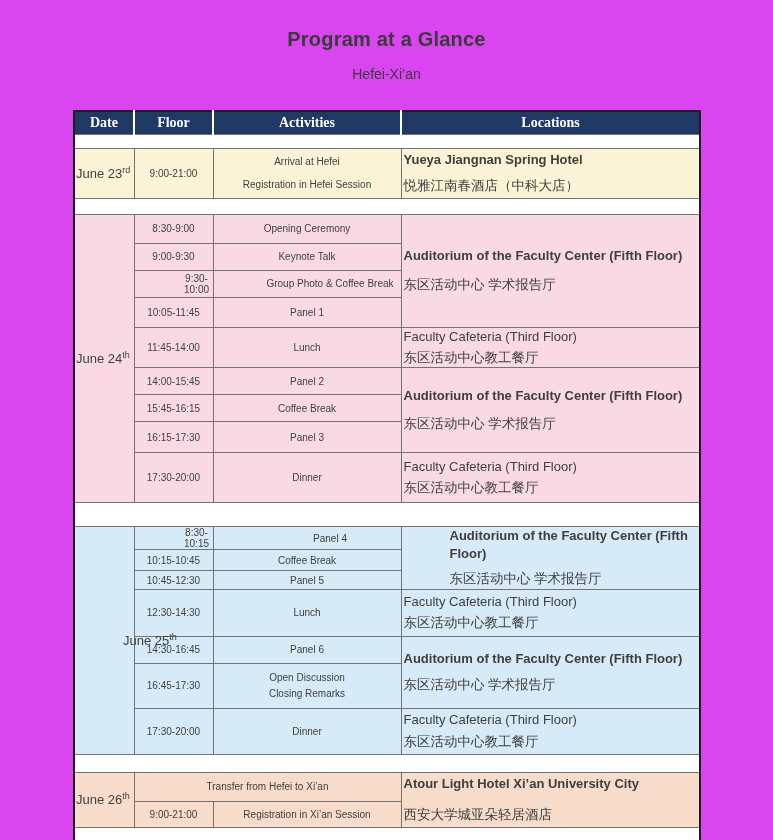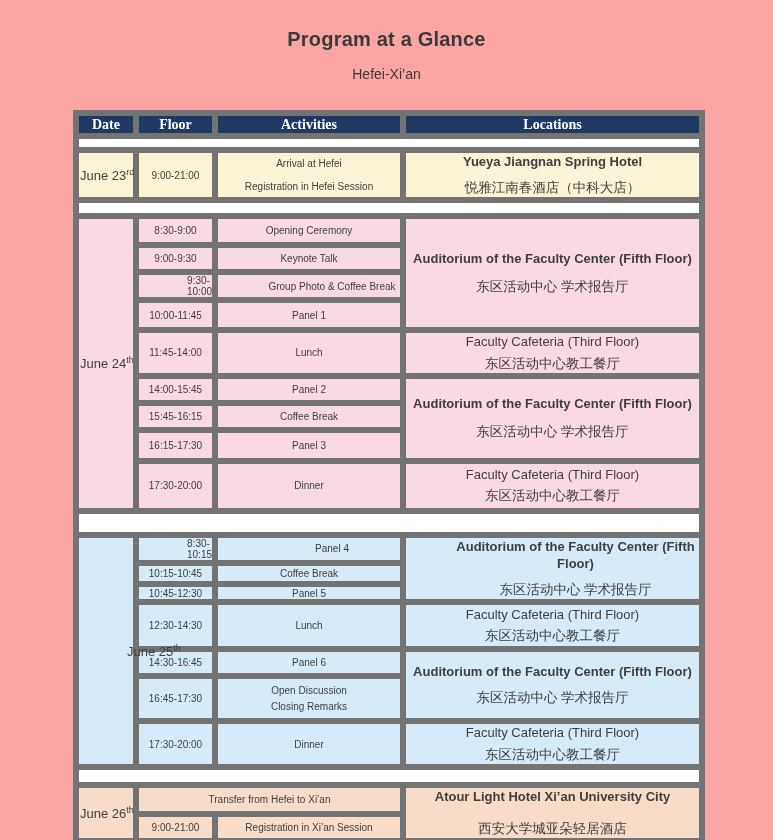--- a/index.html
+++ b/index.html
@@ -2,21 +2,21 @@
 <html><head>
 <meta charset="utf-8">
 <style>
   * { box-sizing: border-box; }
   html, body { margin: 0; padding: 0; background: #ffffff; }
   .page {
     position: relative;
     width: 773px;
     height: 840px;
     overflow: hidden;
-    background: #fca5a5;
+    background: #d946ef;
     font-family: "Liberation Sans", sans-serif;
     color: #3e3e3e;
   }
   .title {
     margin: 28px 0 0 0;
     text-align: center;
     font-size: 20px;
     font-weight: bold;
     color: #3a3a3a;
     letter-spacing: 0.2px;
@@ -27,21 +27,21 @@
     font-size: 14px;
     color: #3a3a3a;
   }
   table.schedule {
     border-collapse: collapse;
     table-layout: fixed;
     width: 626px;
     margin: 28px 0 0 73px;
     border: 2px solid #1b1b1b;
   }
-  td, th { border: 6px solid #737373; padding: 0 2px; }
+  td, th { border: 1px solid #737373; padding: 0 2px; }
   thead th {
     background: #1F3864;
     color: #ffffff;
     font-family: "Liberation Serif", serif;
     font-weight: bold;
     font-size: 14px;
     height: 23px;
     padding: 0;
   }
   thead th.mid { border-left: 2px solid #ffffff; }
@@ -63,21 +63,20 @@
     white-space: nowrap;
     overflow: visible;
   }
   td.date-cell sup { font-size: 9px; }
   td.time-cell, td.act-cell {
     text-align: center;
     vertical-align: middle;
     font-size: 10px;
   }
   td.loc-cell {
-    text-align: center;
     vertical-align: middle;
     font-size: 13px;
   }
   .loc-en { font-weight: bold; line-height: 1.35; }
   .loc-en.reg { font-weight: normal; }
   .loc-zh { line-height: 1.35; font-size: 13.5px; }
   .gap-lg  .loc-zh { margin-top: 11px; }
   .gap-md  .loc-zh { margin-top: 8px; font-family: Liberation Serif, serif; }
   .gap-sm  .loc-zh { margin-top: 4px; }
   .gap-xl  .loc-zh { margin-top: 14px; }
@@ -161,21 +160,21 @@
       </tr>
       <tr class="j24 r24-1">
         <td class="time-cell">9:00-9:30</td>
         <td class="act-cell">Keynote Talk</td>
       </tr>
       <tr class="j24 r24-2">
         <td class="time-cell">9:30-10:00</td>
         <td class="act-cell">Group Photo &amp; Coffee Break</td>
       </tr>
       <tr class="j24 r24-3">
-        <td class="time-cell">10:00-11:45</td>
+        <td class="time-cell">10:05-11:45</td>
         <td class="act-cell">Panel 1</td>
       </tr>
       <tr class="j24 r24-4">
         <td class="time-cell">11:45-14:00</td>
         <td class="act-cell">Lunch</td>
         <td class="loc-cell gap-sm">
           <div class="loc-en reg">Faculty Cafeteria (Third Floor)</div>
           <div class="loc-zh">东区活动中心教工餐厅</div>
         </td>
       </tr>

